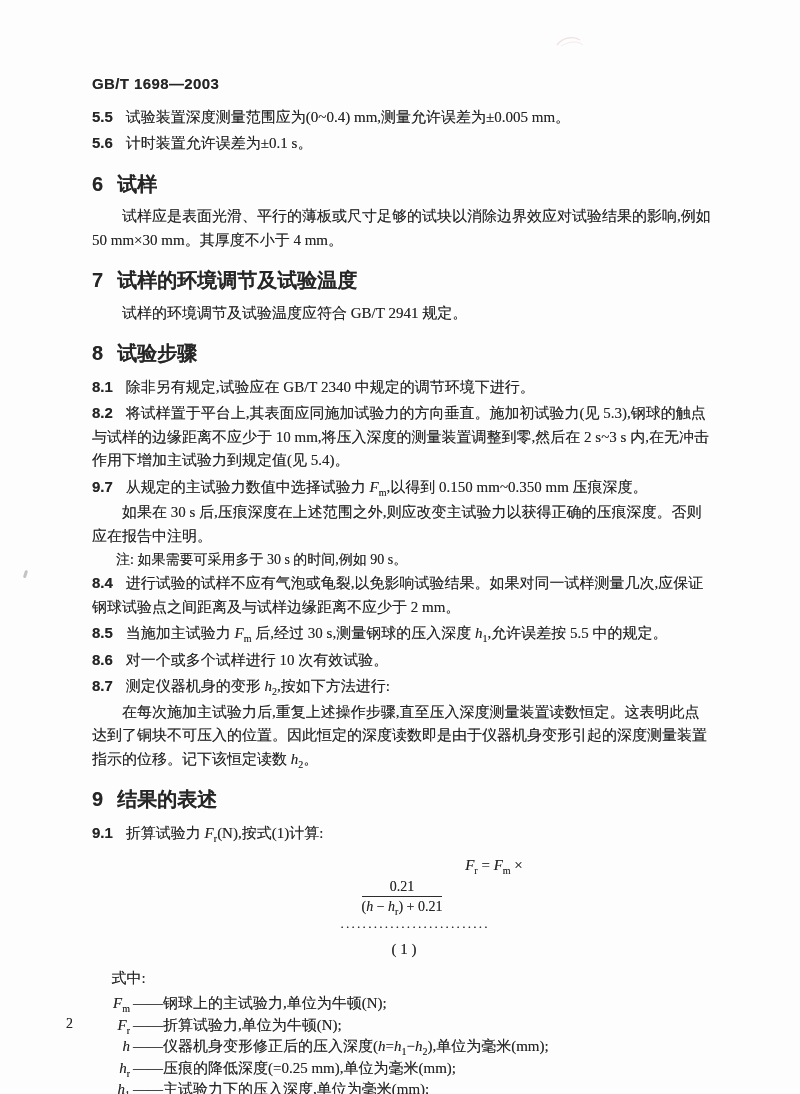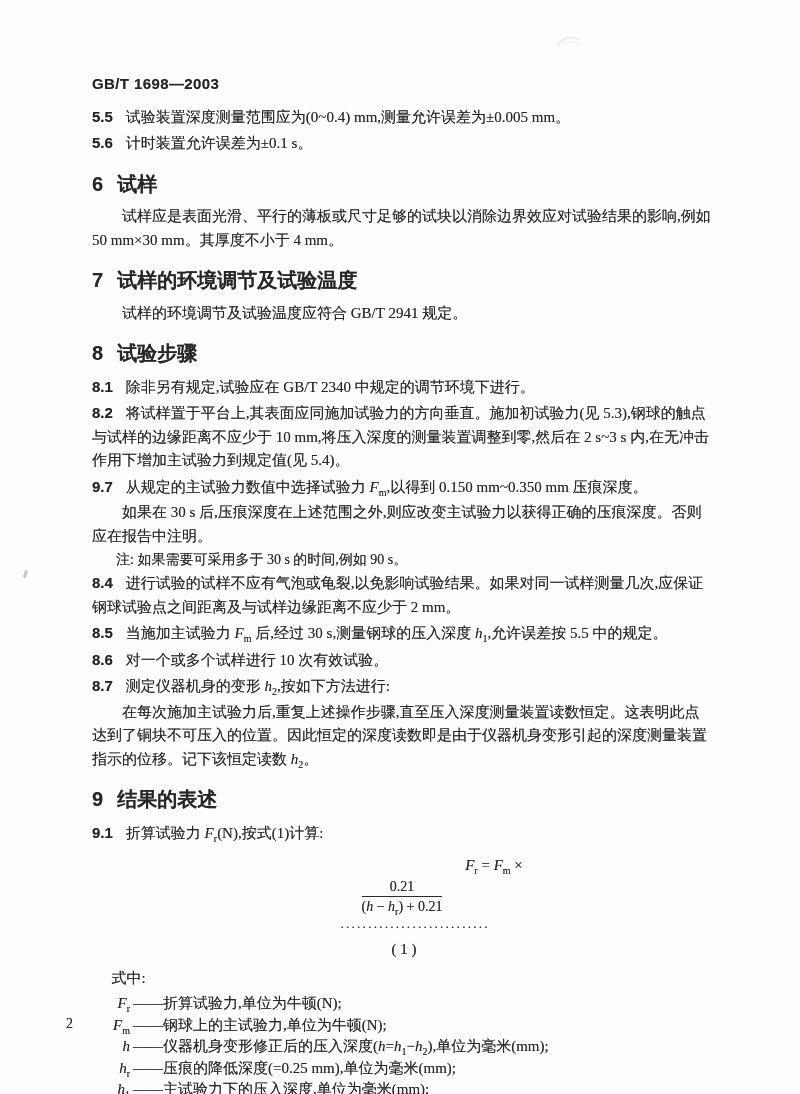--- a/index.html
+++ b/index.html
@@ -171,28 +171,28 @@
         <span class="f-num">0.21</span>
         <span class="f-den">(<i>h</i> − <i>h</i><sub>r</sub>) + 0.21</span>
       </span>
       <span class="f-dots">································</span>
       <span class="f-no">( 1 )</span>
     </div>
 
     <p class="where">式中:</p>
 
     <div class="def-row">
+      <span class="def-term"><i>F</i><sub>m</sub></span>
+      <span class="def-desc">——钢球上的主试验力,单位为牛顿(N);</span>
+    </div>
+    <div class="def-row">
       <span class="def-term"><i>F</i><sub>r</sub></span>
       <span class="def-desc">——折算试验力,单位为牛顿(N);</span>
     </div>
     <div class="def-row">
-      <span class="def-term"><i>F</i><sub>m</sub></span>
-      <span class="def-desc">——钢球上的主试验力,单位为牛顿(N);</span>
-    </div>
-    <div class="def-row">
       <span class="def-term"><i>h</i></span>
       <span class="def-desc">——仪器机身变形修正后的压入深度(<i>h</i>=<i>h</i><sub>1</sub>−<i>h</i><sub>2</sub>),单位为毫米(mm);</span>
     </div>
     <div class="def-row">
       <span class="def-term"><i>h</i><sub>r</sub></span>
       <span class="def-desc">——压痕的降低深度(=0.25 mm),单位为毫米(mm);</span>
     </div>
     <div class="def-row">
       <span class="def-term"><i>h</i><sub>1</sub></span>
       <span class="def-desc">——主试验力下的压入深度,单位为毫米(mm);</span>

